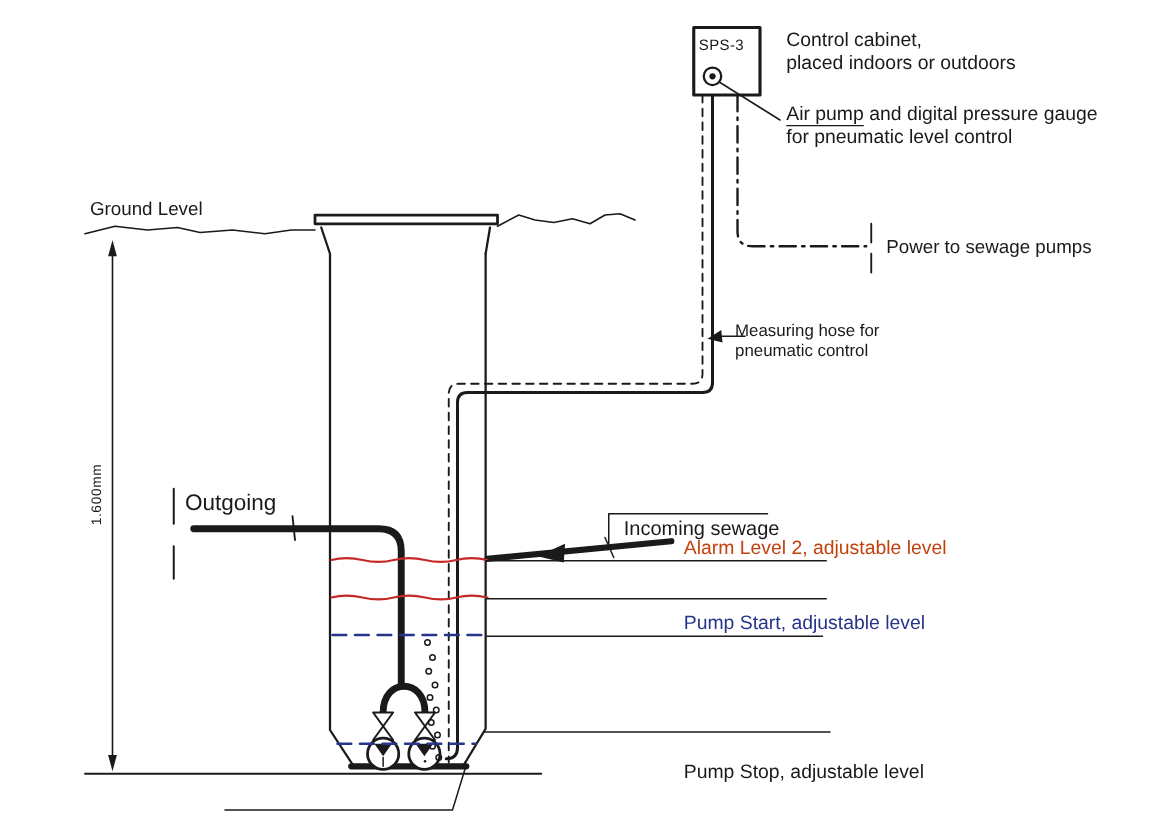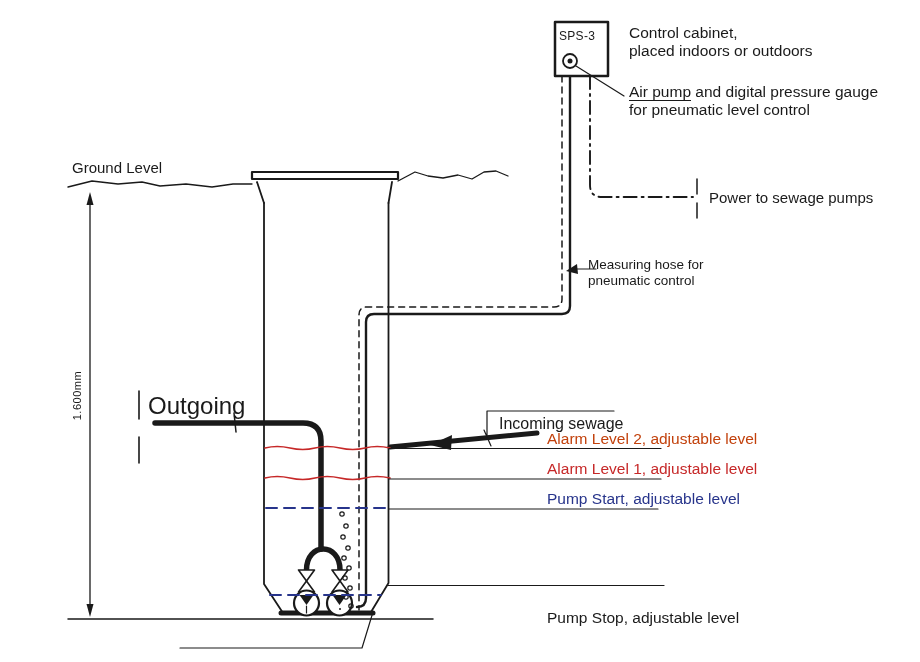--- a/index.html
+++ b/index.html
@@ -6,21 +6,21 @@
   #stage{
     position:relative;width:920px;height:662px;background:#ffffff;overflow:hidden;
     font-family:"Liberation Sans", sans-serif;color:#1a1a1a;
   }
   #linework{position:absolute;left:0;top:0;}
   .lbl{position:absolute;white-space:nowrap;line-height:1.2;}
   .fs13{font-size:13.5px;}
   .fs15{font-size:15px;}
   .fs16{font-size:15.5px;}
   .fs17{font-size:16px;margin-top:28px;}
-  .fs18{font-size:24px;}
+  .fs18{font-size:18px;}
   .two-line{line-height:1.18;}
   .u{border-bottom:1.5px solid #1a1a1a;padding-bottom:0px;}
   #dimension-label{
     left:47px;top:389px;width:62px;text-align:center;font-size:11px;
     transform:rotate(-90deg);transform-origin:center center;letter-spacing:0.5px;
   }
   #sps3-label{left:559px;top:29px;font-size:12px;letter-spacing:0.3px;}
   .level-lbl{left:547px;font-size:15.5px;}
 </style>
 </head>
@@ -157,20 +157,19 @@
     <div>Measuring hose for</div>
     <div>pneumatic control</div>
   </div>
 
   <div class="lbl fs18" style="left:148px;top:392px;">Outgoing</div>
 
   <div class="lbl fs17" style="left:499px;top:386px;">Incoming sewage</div>
 
   <div class="lbl level-lbl" style="top: 430px; color: #c2410c;">Alarm Level 2, adjustable level</div>
 
-  <div class="lbl level-lbl" style="top: 460px; color: rgb(198, 40, 40);">Alarm Level 1, adjustable level</div>
 
   <div class="lbl level-lbl" style="top: 490px; color: rgb(39, 52, 139);">Pump Start, adjustable level</div>
 
   <div class="lbl level-lbl" style="top: 565px; color: rgb(26, 26, 26); margin-top: 44px;">Pump Stop, adjustable level</div>
 
 
 </div>
 
 </body></html>

